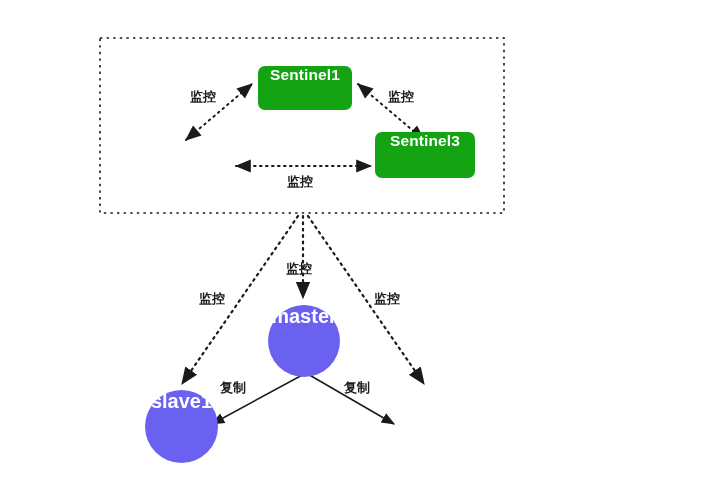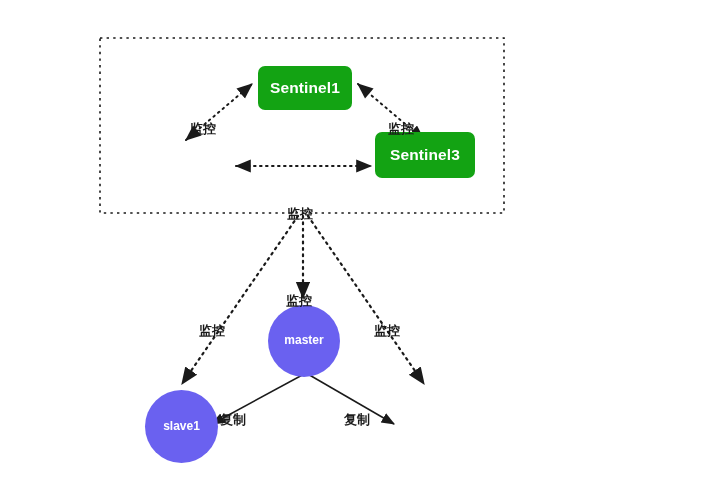--- a/index.html
+++ b/index.html
@@ -20,50 +20,48 @@
   #wire {
     position: absolute;
     left: 0;
     top: 0;
     width: 713px;
     height: 481px;
   }
   .node {
     position: absolute;
     display: flex;
-    align-items: center;
     justify-content: center;
     text-align: center;
     color: #ffffff;
     font-weight: bold;
     box-sizing: border-box;
     z-index: 3;
   }
   .sentinel {
     background: #13a313;
     border-radius: 7px;
     font-size: 15.5px;
     letter-spacing: 0.1px;
   }
   .redis {
     background: #6a61f0;
     border-radius: 50%;
-    font-size: 12px;
+    font-size: 20px;
     line-height: 1.15;
     padding: 0 8px;
   }
   .edge-label {
     position: absolute;
     color: #1a1a1a;
     font-weight: bold;
     font-size: 13px;
     white-space: nowrap;
     z-index: 4;
     font-family: "DejaVu Sans", "Liberation Sans", sans-serif;
-    margin-top: 32px;
   }
 </style>
 </head>
 <body>
 
 <div id="stage">
 
   <svg id="wire" viewBox="0 0 713 481" xmlns="http://www.w3.org/2000/svg">
     <defs>
       <marker id="ah" markerWidth="9" markerHeight="9" refX="7.4" refY="3.3" orient="auto" markerUnits="strokeWidth">

